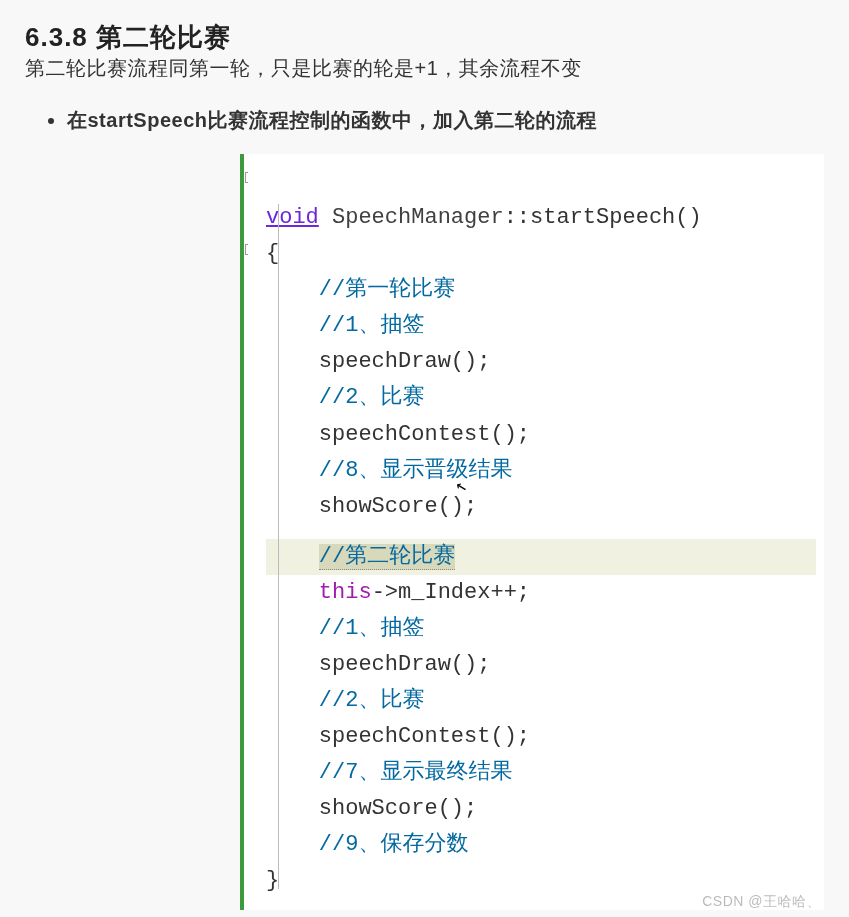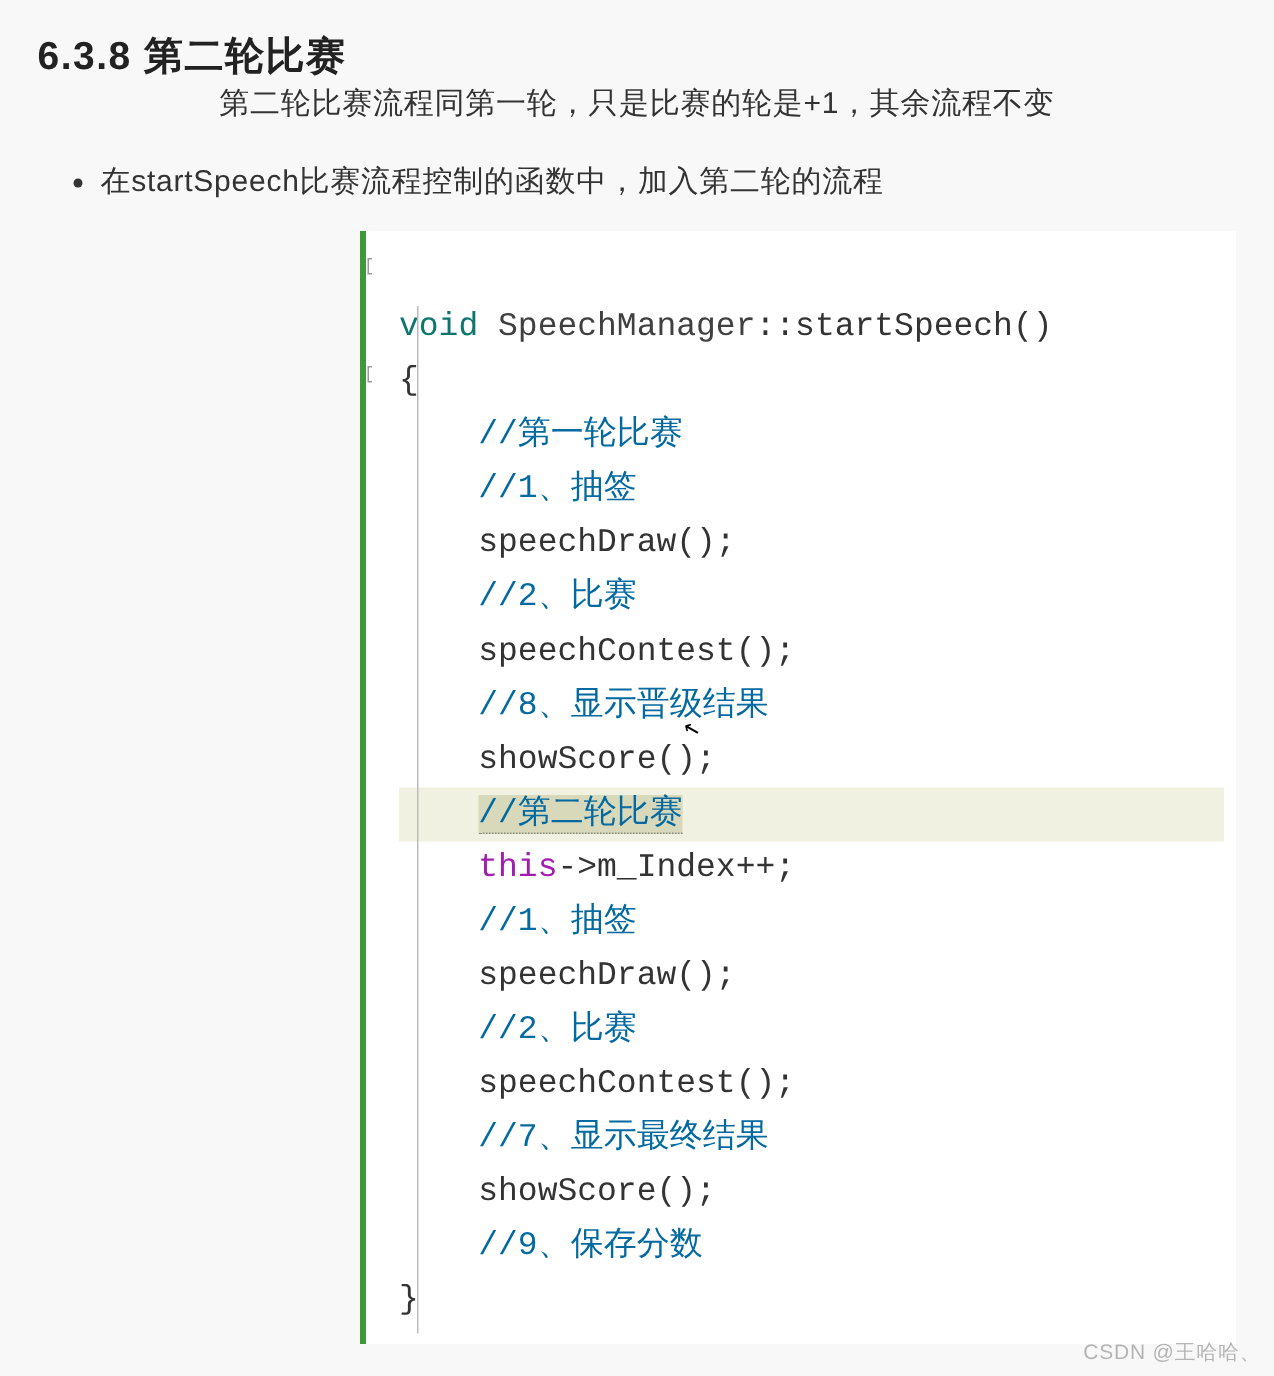--- a/index.html
+++ b/index.html
@@ -15,31 +15,31 @@
       font-size: 26px;
       font-weight: 700;
       color: #222;
       letter-spacing: 1px;
     }
     .paragraph {
       font-size: 20px;
       color: #333;
       margin-bottom: 25px;
       letter-spacing: 0.5px;
-      text-align: center;
     }
     .list {
       margin-left: 42px;
       margin-bottom: 20px;
     }
     .list-item {
       list-style: disc;
       font-size: 20px;
       color: #333;
       letter-spacing: 0.5px;
+      font-weight: bold;
     }
     .code-container {
       margin-left: 215px;
       border-left: 4px solid #3c9a3c;
       padding-left: 4px;
       position: relative;
     }
     .code-block {
       background: #fff;
       font-family: "Consolas", "Courier New", monospace;
@@ -76,44 +76,45 @@
     .fold-line {
       position: absolute;
       left: 6px;
       width: 1px;
       background: #ccc;
     }
     .tree-line {
       position: absolute;
       border-left: 1px solid #bbb;
     }
-    .kw { color: #0f766e; }
+    .kw { color: #6d28d9; text-decoration: underline; }
     .type { color: #404040; }
     .comment { color: #0369a1; }
     .this-kw { color: #a21caf; }
     .highlight-line {
       background: rgba(220, 220, 180, 0.4);
       display: inline-block;
       width: 100%;
+      margin-top: 14px;
     }
     .highlight-insert {
       background: rgba(200, 200, 160, 0.6);
       border-bottom: 1px dotted #888;
     }
     .cursor-arrow {
       position: absolute;
       pointer-events: none;
       font-size: 18px;
       color: #000;
       transform: rotate(-15deg);
     }
     .watermark {
       position: absolute;
       bottom: 6px;
-      right: 8px;
+      right: 28px;
       font-size: 14px;
       color: rgba(0,0,0,0.28);
       letter-spacing: 0.5px;
     }
   </style>
 </head>
 <body>
 
 <h3 class="heading">6.3.8 第二轮比赛</h3>
 

